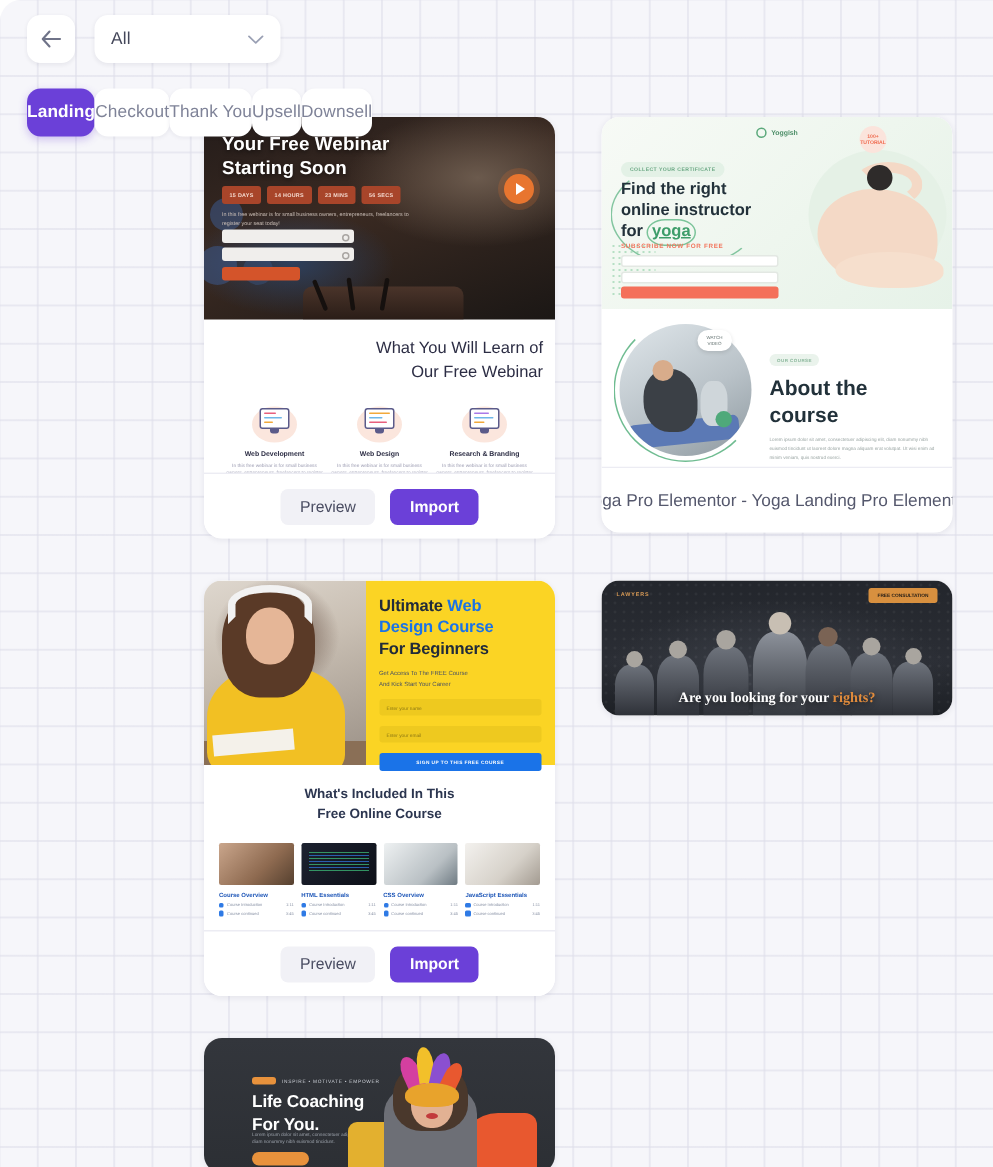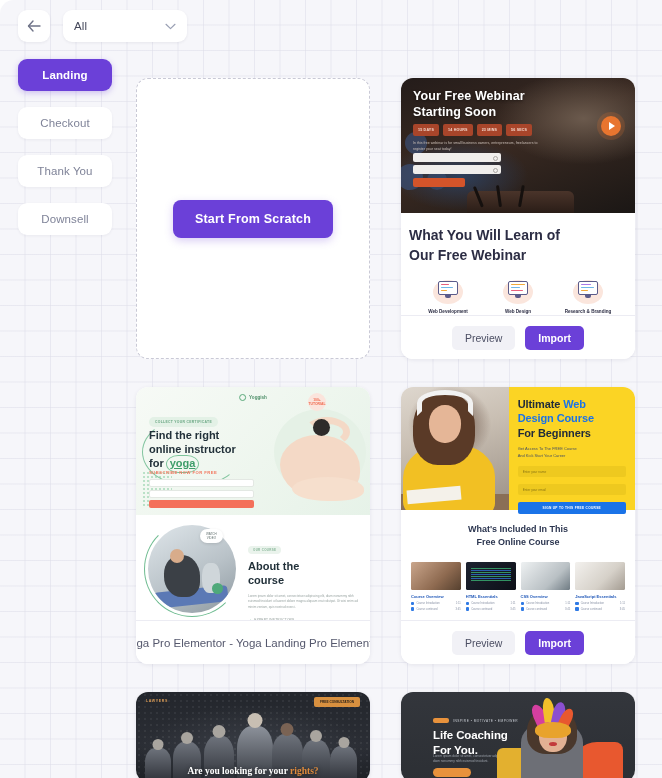--- a/index.html
+++ b/index.html
@@ -61,22 +61,21 @@
     letter-spacing: .1px;
   }
   .filter-select .chev { display: flex; align-items: center; }
 
   
   #sidebar {
     position: absolute;
     top: 59px; left: 18px;
     width: 94px;
     display: flex;
-    flex-direction: column;
-    gap: 16px;
+    gap: 0;
     z-index: 4;
   }
   .side-item {
     height: 32px;
     border-radius: 9px;
     background: #ffffff;
     color: #7f8398;
     font-size: 11.5px;
     letter-spacing: .1px;
     display: flex;
@@ -271,22 +270,22 @@
     border-top: 4px solid transparent;
     border-bottom: 4px solid transparent;
     margin-left: 2px;
     display: block;
   }
   .wb-body {
     background: #fff; padding: 12px 8px 0;
     height: 102px;
   }
   .wb-h2 {
-    text-align: left; color: #2c2d44;
-    font-size: 14px; font-weight: bold; line-height: 1.45;
+    text-align: right; color: #2c2d44;
+    font-size: 11px; font-weight: normal; line-height: 1.45;
     margin-bottom: 12px;
   }
   .wb-cols { display: flex; gap: 4px; padding: 0 6px; }
   .wb-col { flex: 1; text-align: center; }
   .wb-ic {
     width: 30px; height: 26px; margin: 0 auto 5px;
     position: relative;
   }
   .wb-ic .blob {
     position: absolute; inset: 2px 0 0 0;
@@ -453,21 +452,21 @@
     background: #fff; border-radius: 7px; padding: 3px 6px;
     font-size: 3px; color: #62706f; text-align: center; line-height: 1.35;
     box-shadow: 0 1px 3px rgba(0,0,0,.12);
   }
   .yg-right { position: absolute; left: 112px; top: 22px; right: 12px; }
   .yg-eyebrow {
     background: #eaf3ec; color: #8ab79b;
     font-size: 3px; font-weight: bold; letter-spacing: .3px;
     display: inline-block; padding: 2px 5px; border-radius: 6px; margin-bottom: 5px;
   }
-  .yg-h3 { font-size: 11px; font-weight: bold; color: #22313a; line-height: 1.3; margin-bottom: 6px; }
+  .yg-h3 { font-size: 14px; font-weight: bold; color: #22313a; line-height: 1.3; margin-bottom: 6px; }
   .yg-p { font-size: 3.1px; color: #9aa5a3; line-height: 1.85; margin-bottom: 7px; }
   .yg-li { display: flex; align-items: center; gap: 3px; margin-bottom: 4px; }
   .yg-li .tick { color: #5cb183; font-size: 4px; }
   .yg-li .lt { font-size: 3.2px; color: #8b9794; letter-spacing: .2px; }
 
   
   .wd-hero { position: relative; height: 123px; display: flex; }
   .wd-photo {
     width: 46%;
     background:
@@ -682,29 +681,29 @@
     <div class="side-item active">
       <span>Landing</span>
     </div>
     <div class="side-item">
       <span>Checkout</span>
     </div>
     <div class="side-item">
       <span>Thank You</span>
     </div>
     <div class="side-item">
+      <span>Upsell</span>
+    </div>
+    <div class="side-item">
       <span>Downsell</span>
     </div>
   </div>
 
   <div id="content">
 
-    <div class="scratch-tile">
-      <button class="scratch-btn">Start From Scratch</button>
-    </div>
 
     <div class="tpl-card h281">
       <div class="thumb">
         <div class="wb-hero">
           <div class="aud" style="left:4px;  top:54px;  width:22px;height:22px;"></div>
           <div class="aud" style="left:-4px; top:86px;  width:26px;height:26px;"></div>
           <div class="aud" style="left:26px; top:92px;  width:20px;height:20px;opacity:.7;"></div>
           <div class="podium"></div>
           <div class="mic" style="left:34%;  transform:rotate(-22deg);"></div>
           <div class="mic" style="left:42%;  transform:rotate(-8deg);"></div>

